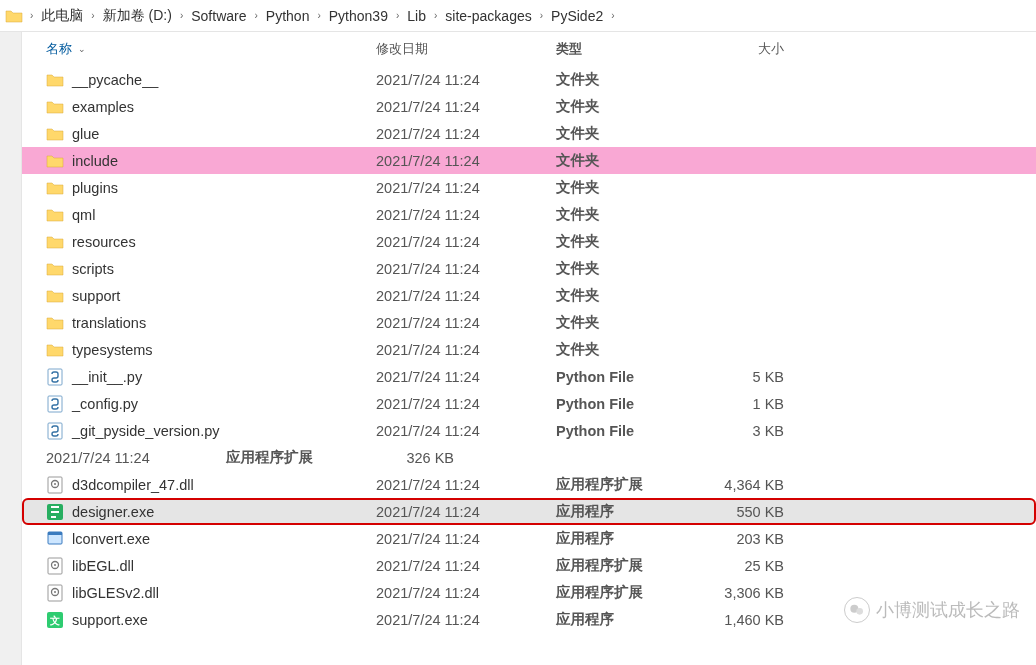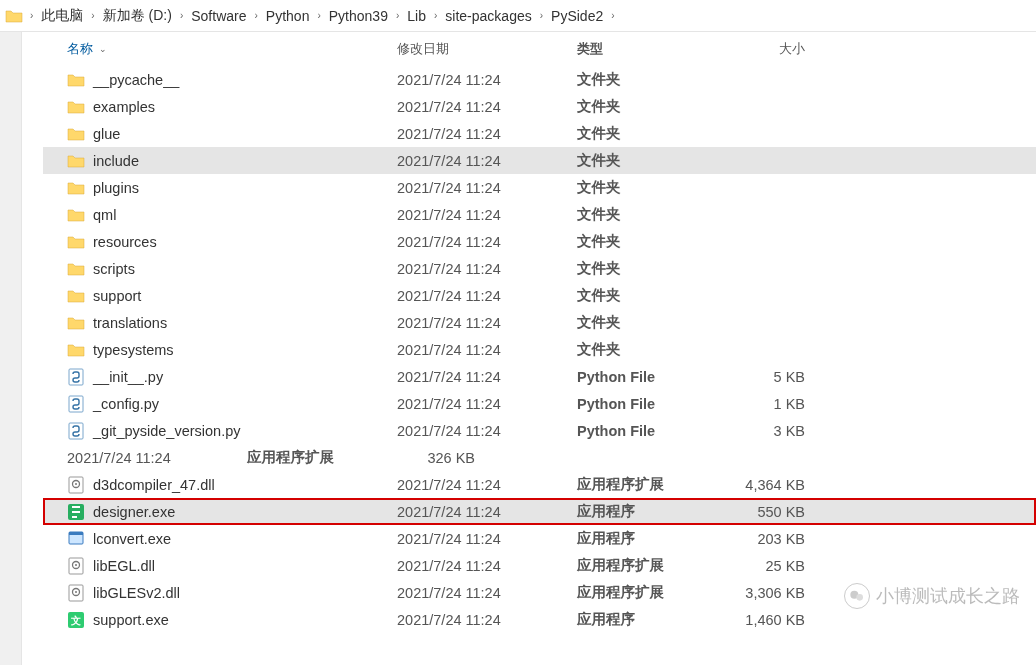--- a/index.html
+++ b/index.html
@@ -1,40 +1,40 @@
 <!DOCTYPE html>
 <html><head>
 <meta charset="utf-8">
 <style>
   * { box-sizing: border-box; margin: 0; padding: 0; font-family: "Microsoft YaHei", "Segoe UI", sans-serif; }
   body { width: 1036px; height: 665px; background: #fff; font-size: 14px; color: #333; overflow: hidden; position: relative; }
   .breadcrumb { display: flex; align-items: center; height: 32px; padding: 0 4px; gap: 4px; border-bottom: 1px solid #e5e5e5; }
   .breadcrumb .folder-icon { width: 20px; height: 20px; display: inline-flex; align-items: center; justify-content: center; }
   .breadcrumb .crumb { color: #333; padding: 2px 2px; cursor: pointer; }
   .breadcrumb .chev { color: #666; font-size: 10px; padding: 0 2px; }
-  .main { display: flex; height: calc(100% - 32px); gap: 21px; }
+  .main { display: flex; height: calc(100% - 32px); }
   .sidebar { width: 22px; background: #f0f0f0; border-right: 1px solid #e5e5e5; }
   .list { flex: 1; overflow: auto; }
   .header-row, .file-row { display: flex; align-items: center; height: 27px; padding-left: 24px; }
   .header-row { color: #005a9e; font-size: 13px; height: 34px; }
   .header-row .col, .file-row .col { display: flex; align-items: center; }
   .col-name { width: 330px; }
   .col-date { width: 180px; }
   .col-type { width: 140px; font-weight: bold; }
   .col-size { width: 100px; justify-content: flex-end; padding-right: 12px; }
   .header-row .col { gap: 6px; }
   .sort-arrow { font-size: 9px; color: #666; }
   .file-row { cursor: pointer; font-size: 14.5px; }
   .file-row.selected { background: #e5e5e5; }
-  .file-row.highlighted-red { outline: 2px solid #d40000; outline-offset: -2px; }
-  .file-row.hovered { background: #e5e5e5; }
+  .file-row.highlighted-red { outline: 2px solid #d40000; outline-offset: -2px; border-radius: 6px; }
+  .file-row.hovered { background: #f9a8d4; }
   .file-icon { width: 18px; height: 18px; margin-right: 8px; display: inline-flex; align-items: center; justify-content: center; flex-shrink: 0; }
   .col-date, .col-type { color: #555; }
   .col-size { color: #555; }
-  .watermark { position: absolute; right: 16px; bottom: 56px; display: flex; align-items: center; gap: 6px; color: #bbb; font-size: 18px; pointer-events: none; }
+  .watermark { position: absolute; right: 16px; bottom: 42px; display: flex; align-items: center; gap: 6px; color: #bbb; font-size: 18px; pointer-events: none; }
   .watermark .wm-icon { width: 26px; height: 26px; border-radius: 50%; border: 1px solid #ccc; display: flex; align-items: center; justify-content: center; }
 </style>
 </head>
 <body>
 
 <div class="breadcrumb">
   <span class="folder-icon">
     <svg width="18" height="18" viewBox="0 0 18 18">
         <path d="M1 4 h5 l2 2 h9 v9 h-16 z" fill="#ffd86b" stroke="#d9a93a" stroke-width="0.5"></path>
       </svg>

